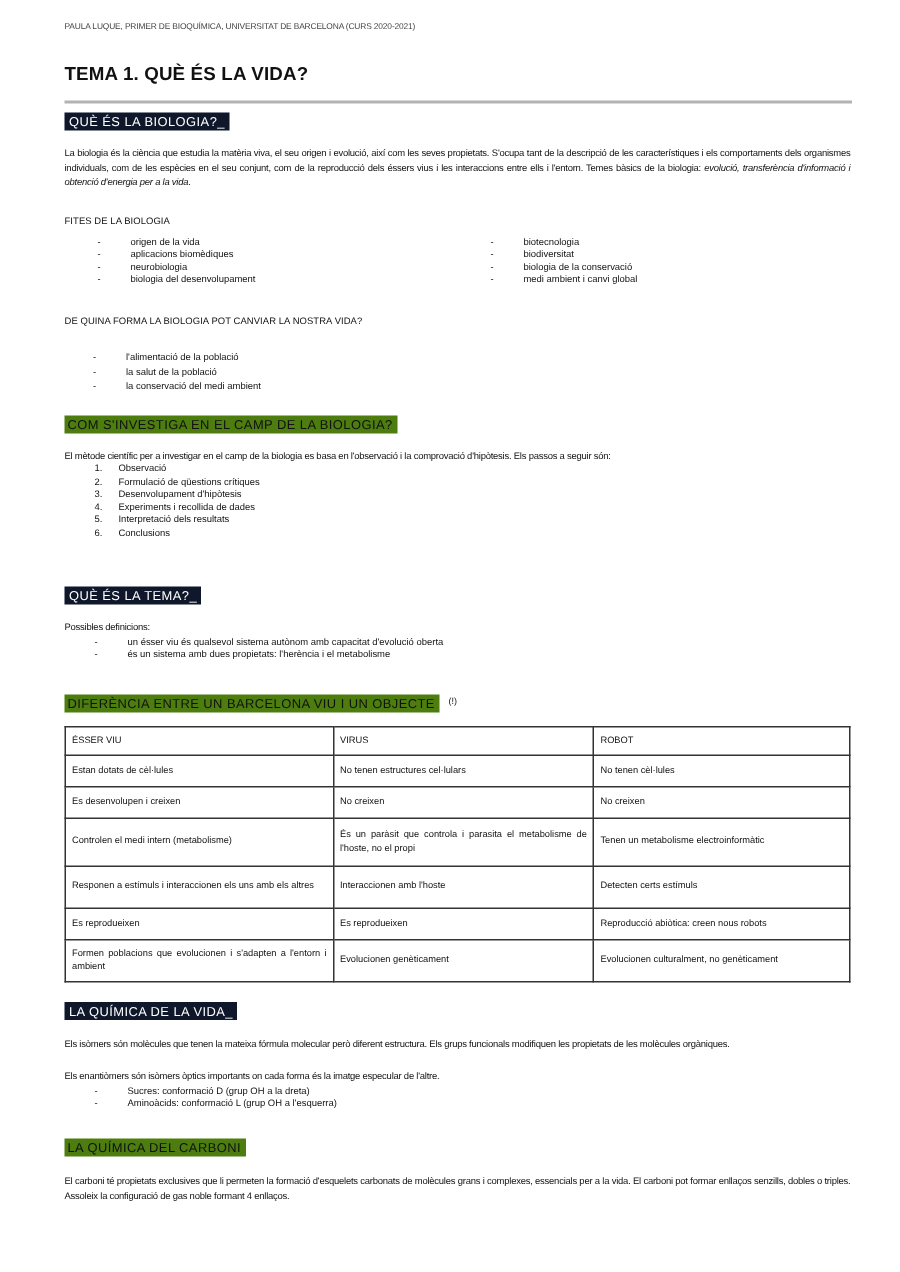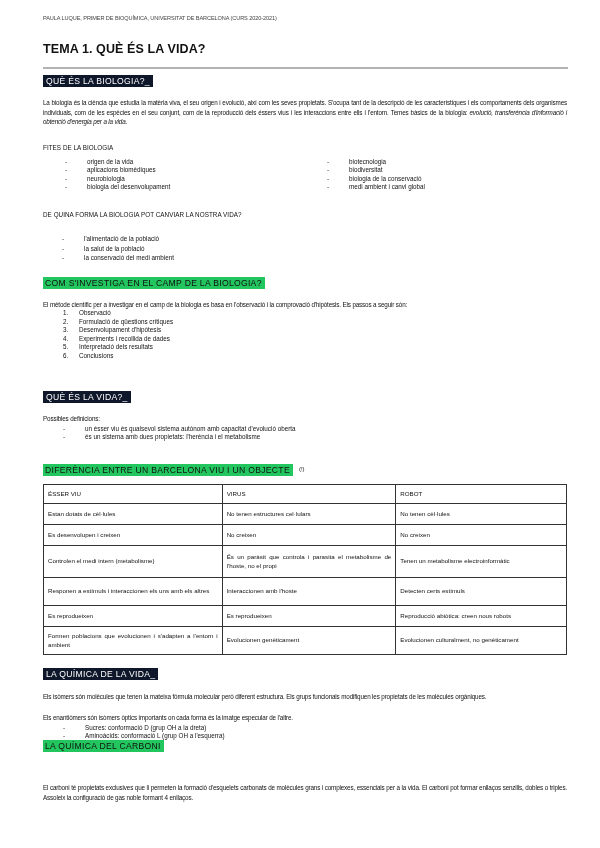--- a/index.html
+++ b/index.html
@@ -4,21 +4,21 @@
 <style>
   html, body { margin: 0; padding: 0; background: #ffffff; }
   body { width: 600px; height: 848px; position: relative; overflow: hidden;
          font-family: "Liberation Sans", sans-serif; color: #111; }
   .page { position: absolute; left: 0; top: 0; width: 600px; height: 600px; }
   .abs { position: absolute; }
   .header-line { left: 43px; top: 15px; font-size: 5.6px; color: #444; letter-spacing: -0.1px; white-space: nowrap; }
   .title { left: 43px; top: 42px; font-size: 12.5px; font-weight: bold; letter-spacing: 0.1px; white-space: nowrap; }
   .rule { left: 43px; top: 67px; width: 525px; height: 2px; background: #b3b3b3; }
   .h-dark { background: #0f172a; color: #fff; font-size: 8.6px; padding: 1px 3px 0 3px; letter-spacing: 0.3px; white-space: nowrap; line-height: 11px; }
-  .h-light { background: #22c55e; color: #111; font-size: 8.6px; padding: 1px 3px 0 2px; letter-spacing: 0.3px; white-space: nowrap; line-height: 11px; }
+  .h-light { background: #4d7c0f; color: #111; font-size: 8.6px; padding: 1px 3px 0 2px; letter-spacing: 0.3px; white-space: nowrap; line-height: 11px; }
   .p { font-size: 6.3px; line-height: 9.6px; letter-spacing: -0.15px; text-align: justify; }
   .caps { font-size: 6.3px; letter-spacing: 0.05px; white-space: nowrap; }
   .ul { list-style: none; margin: 0; padding: 0; font-size: 6.3px; line-height: 8.4px; }
   .ul li { position: relative; padding-left: 22px; white-space: nowrap; }
   .ul li::before { content: "-"; position: absolute; left: 0; }
   .ol { list-style: none; margin: 0; padding: 0; font-size: 6.3px; line-height: 8.6px; }
   .ol li { white-space: nowrap; }
   .ol .num { display: inline-block; width: 16px; }
   em { font-style: italic; }
   .warn { display: inline-block; font-size: 6px; margin-left: 6px; vertical-align: middle; }
@@ -73,21 +73,21 @@
 
   <ol class="abs ol" style="left:63px; top:309px;">
     <li><span class="num">1.</span><span>Observació</span></li>
     <li><span class="num">2.</span><span>Formulació de qüestions crítiques</span></li>
     <li><span class="num">3.</span><span>Desenvolupament d'hipòtesis</span></li>
     <li><span class="num">4.</span><span>Experiments i recollida de dades</span></li>
     <li><span class="num">5.</span><span>Interpretació dels resultats</span></li>
     <li><span class="num">6.</span><span>Conclusions</span></li>
   </ol>
 
-  <div class="abs h-dark" style="left:43px; top:391px;">QUÈ ÉS LA VIDA?_</div>
+  <div class="abs h-dark" style="left:43px; top:391px;">QUÈ ÉS LA TEMA?_</div>
 
   <div class="abs p" style="left:43px; top:414px;">Possibles definicions:</div>
 
   <ul class="abs ul" style="left:63px; top:425px;">
     <li>un ésser viu és qualsevol sistema autònom amb capacitat d'evolució oberta</li>
     <li>és un sistema amb dues propietats: l'herència i el metabolisme</li>
   </ul>
 
   <div class="abs" style="left:43px; top:459px; white-space:nowrap;">
     <span class="h-light" style="display:inline-block;">DIFERÈNCIA ENTRE UN BARCELONA VIU I UN OBJECTE</span><span class="warn">(!)</span>
@@ -142,17 +142,17 @@
 
   <div class="abs p" style="left:43px; top:692px; width:524px;">Els isòmers són molècules que tenen la mateixa fórmula molecular però diferent estructura. Els grups funcionals modifiquen les propietats de les molècules orgàniques.</div>
 
   <div class="abs p" style="left:43px; top:713px; width:540px; white-space:nowrap;">Els enantiòmers són isòmers òptics importants on cada forma és la imatge especular de l'altre.</div>
 
   <ul class="abs ul" style="left:63px; top:724px;">
     <li>Sucres: conformació D (grup OH a la dreta)</li>
     <li>Aminoàcids: conformació L (grup OH a l'esquerra)</li>
   </ul>
 
-  <div class="abs h-light" style="left:43px; top:740px;">LA QUÍMICA DEL CARBONI</div>
+  <div class="abs h-light" style="left:43px; top:759px;">LA QUÍMICA DEL CARBONI</div>
 
   <div class="abs p" style="left:43px; top:783px; width:524px;">El carboni té propietats exclusives que li permeten la formació d'esquelets carbonats de molècules grans i complexes, essencials per a la vida. El carboni pot formar enllaços senzills, dobles o triples. Assoleix la configuració de gas noble formant 4 enllaços.</div>
 
 </div>
 
 </body></html>

